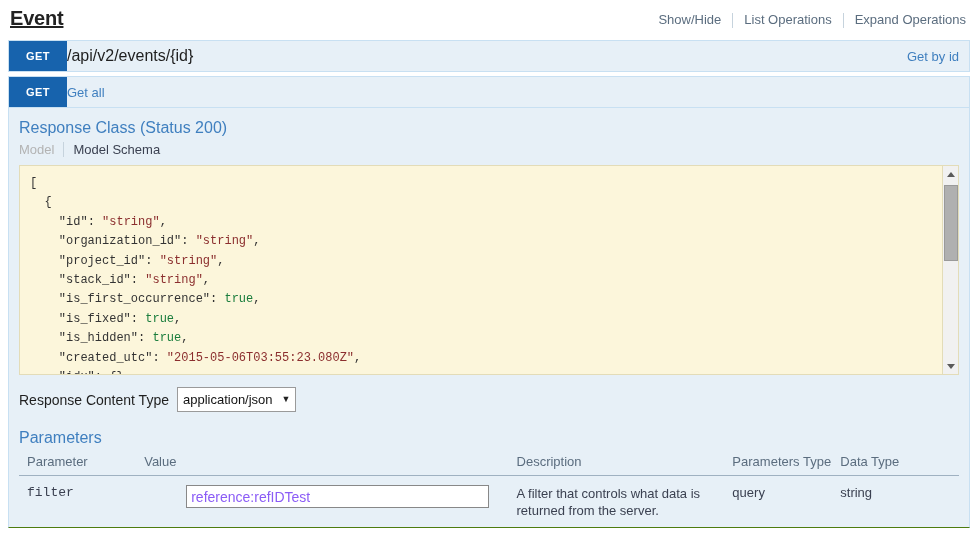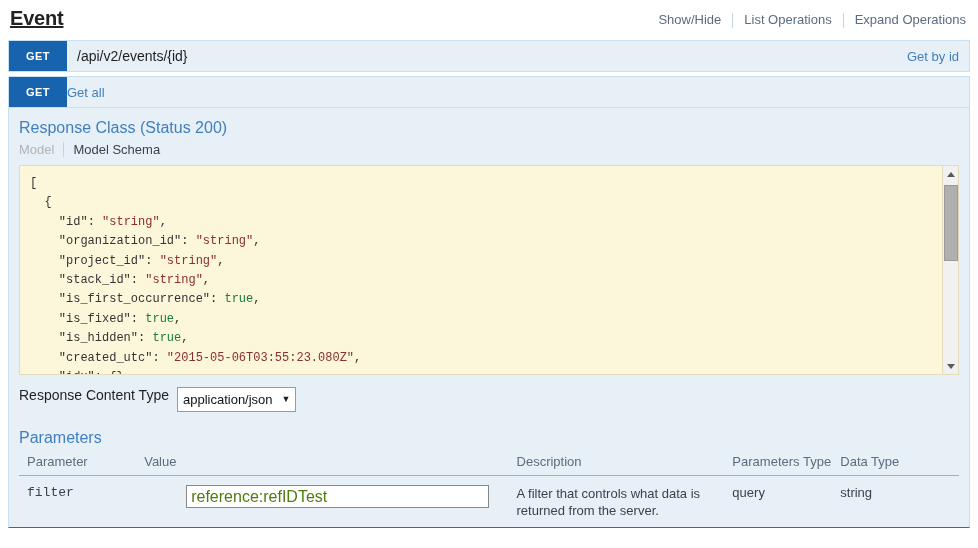--- a/index.html
+++ b/index.html
@@ -75,22 +75,22 @@
     letter-spacing: 0.4px;
     display: flex;
     align-items: center;
     justify-content: center;
     cursor: pointer;
   }
   .endpoint .path {
     flex: 1;
     display: flex;
     align-items: center;
-    padding-left: 10px;
-    font-size: 14px;
+    padding-left: 0;
+    font-size: 16px;
     color: #1f1f1f;
     cursor: pointer;
   }
   .endpoint .path .sel {
     background: #2a7fff;
     color: #ffffff;
     padding: 1px 0 2px 0;
   }
   .endpoint .op-label {
     display: flex;
@@ -204,21 +204,21 @@
     height: 76px;
     background: #b0b0b0;
     border: 1px solid #9a9a9a;
     box-sizing: border-box;
     cursor: pointer;
   }
 
   
   .ctype-row {
     display: flex;
-    align-items: flex-start;
+    align-items: center;
     margin: 12px 0 0 0;
     font-size: 14px;
     color: #1f1f1f;
   }
   .ctype-row .lbl { margin-right: 8px; }
   .ctype-select {
     font-family: "Liberation Sans", sans-serif;
     font-size: 13px;
     color: #111111;
     background: #ffffff;
@@ -275,22 +275,22 @@
   th.col-ptype, td.col-ptype { width: 100px; }
   th.col-dtype, td.col-dtype { width: 110px; }
   td.col-desc { padding-right: 18px; line-height: 17px; }
   .param-input {
     width: 303px;
     height: 23px;
     box-sizing: border-box;
     border: 1px solid #888888;
     background: #ffffff;
     font-family: "Liberation Sans", sans-serif;
-    font-size: 16px;
-    color: #4d7c0f;
+    font-size: 14px;
+    color: #8b5cf6;
     padding: 2px 4px;
     margin-left: 42px;
   }
 </style>
 </head>
 <body>
 
 <div class="resource-head">
   <div class="resource-title">Event</div>
   <div class="head-links">

